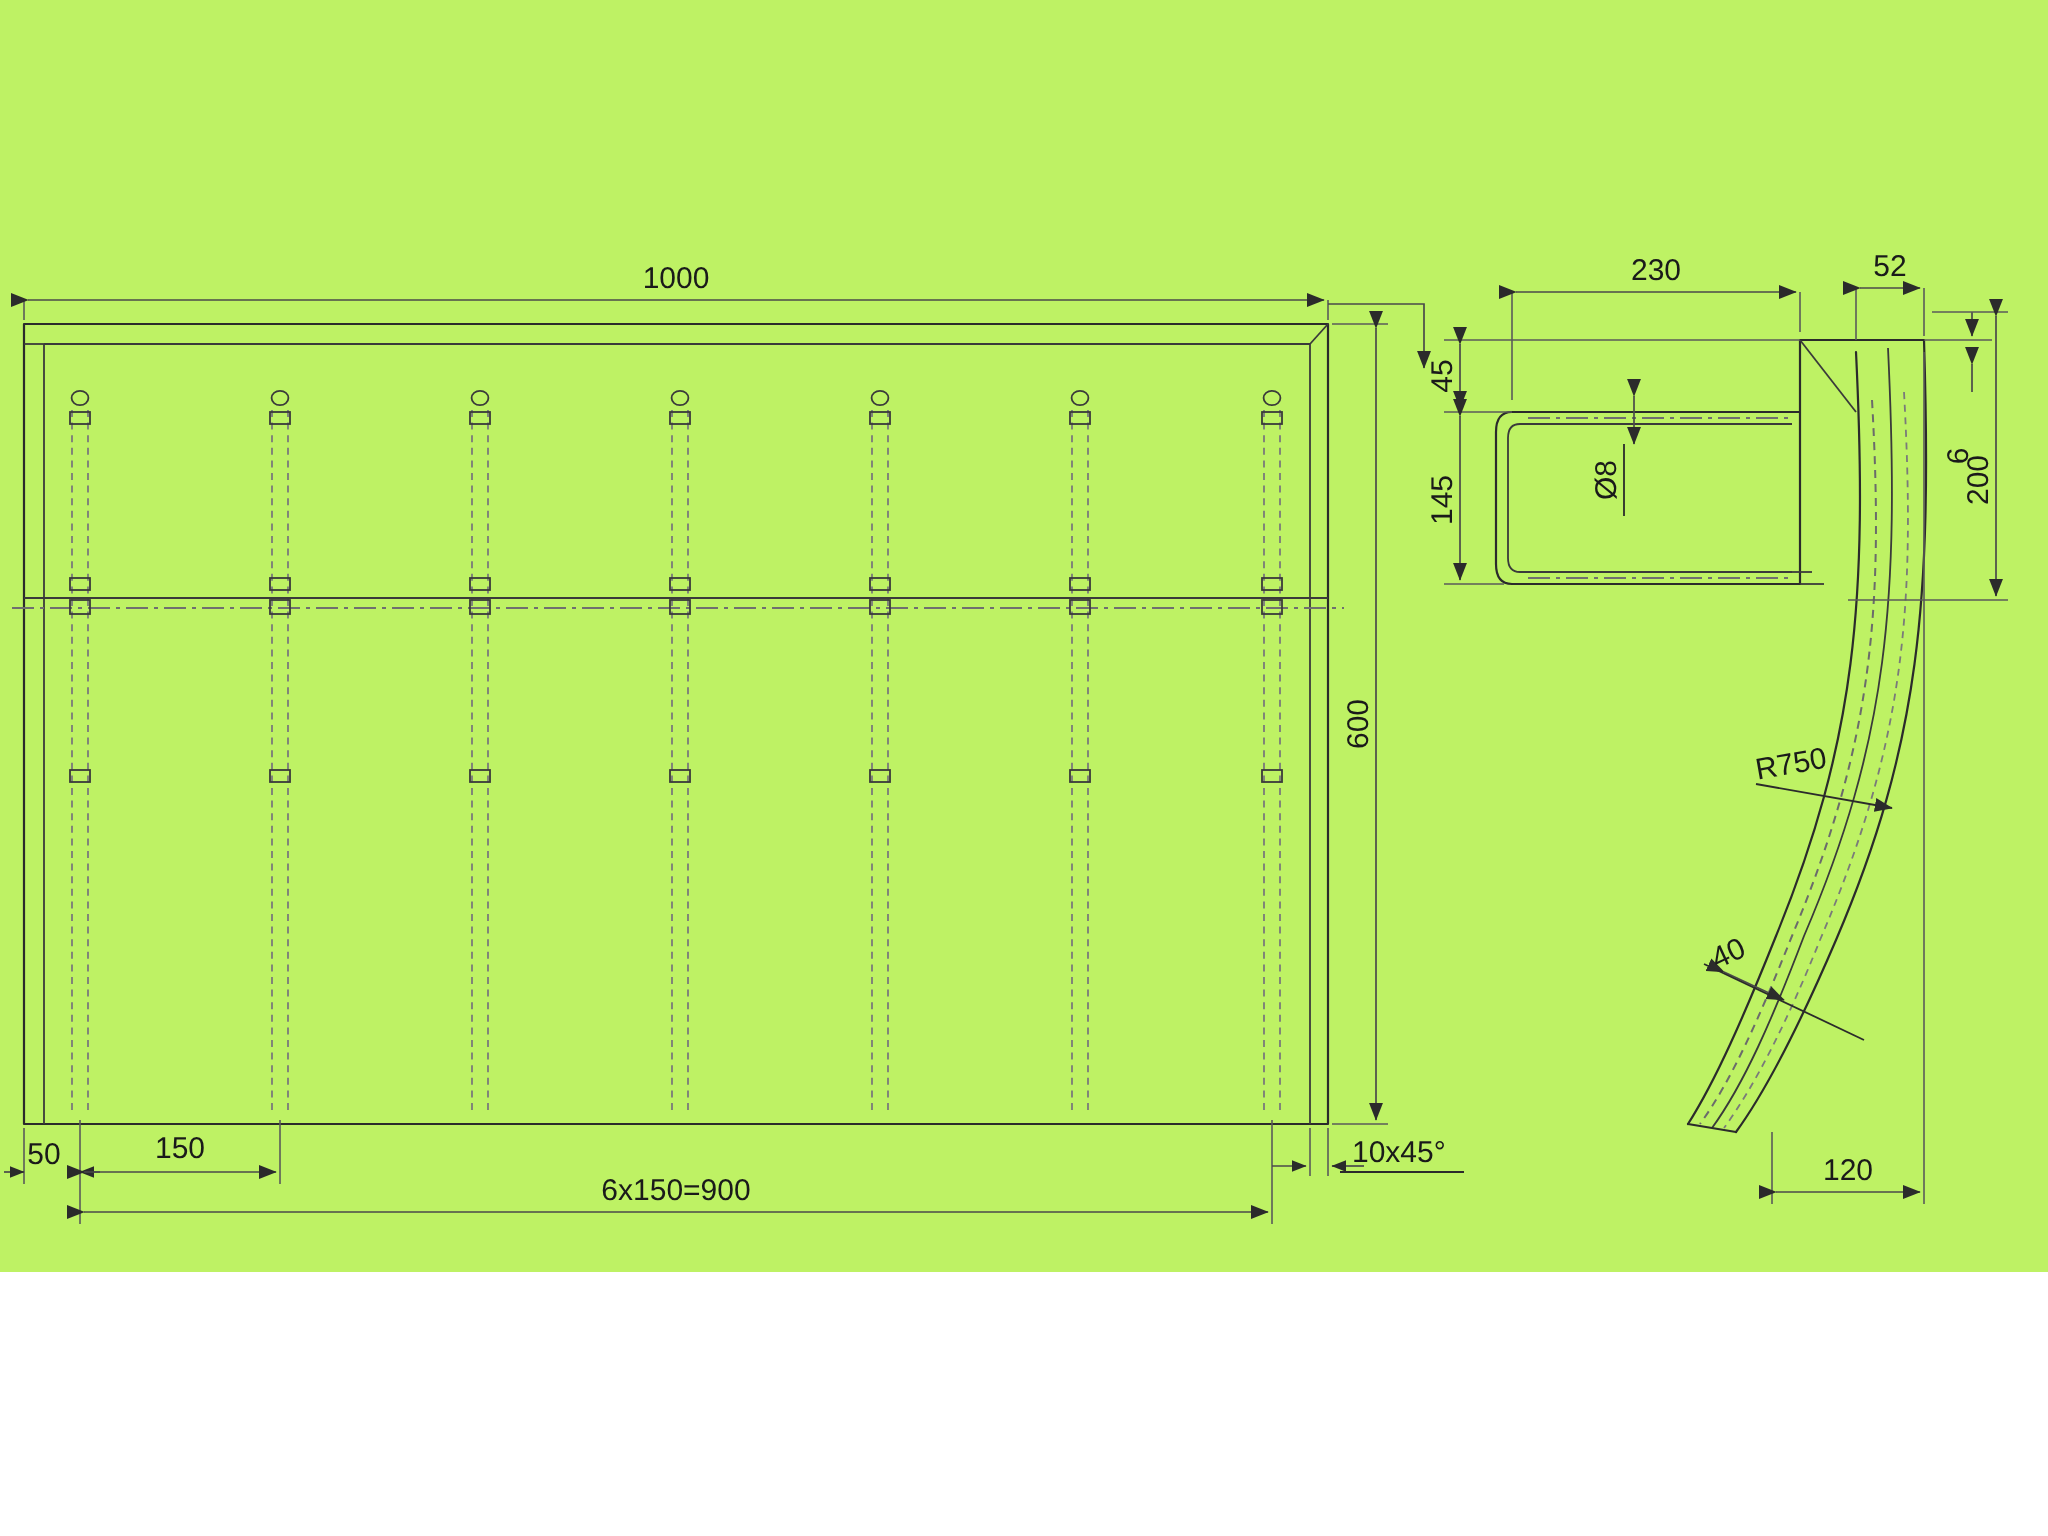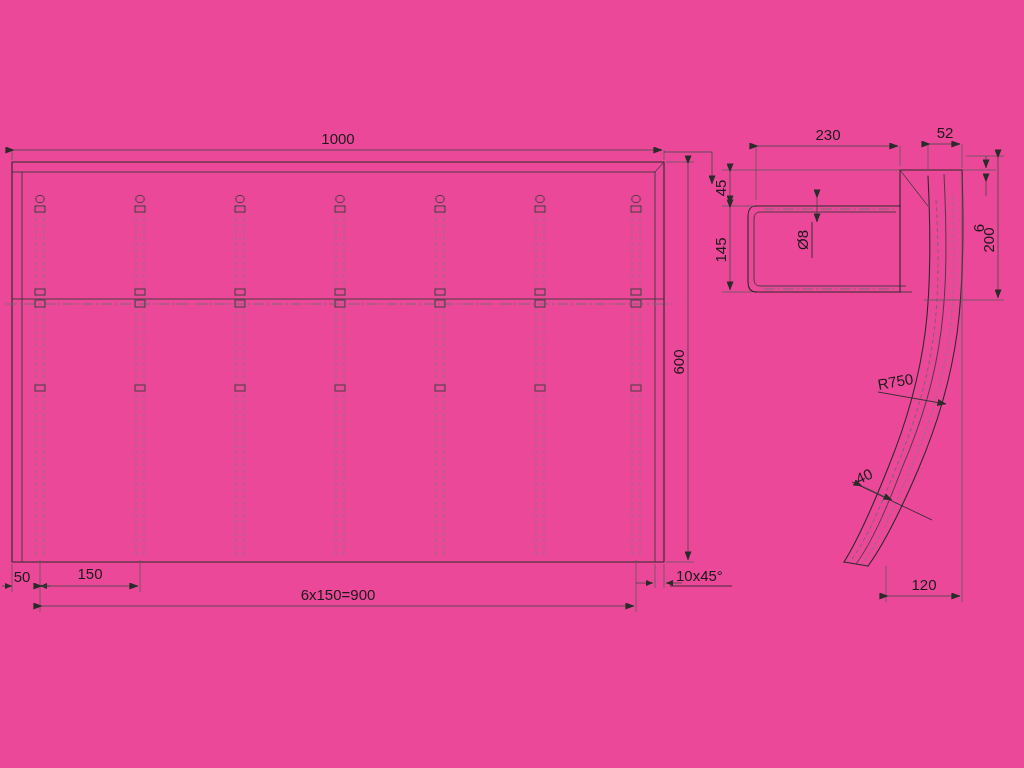--- a/index.html
+++ b/index.html
@@ -2,21 +2,21 @@
 <html><head>
 <meta charset="utf-8">
 <title>Technical Drawing</title>
 <style>
   html,body{margin:0;padding:0;background:#ffffff;}
   body{
     width:1024px;height:768px;overflow:hidden;
     font-family:"Liberation Sans", sans-serif;
     color:#1a1a1a;
   }
-  #sheet{position:relative;width:1024px;height:768px;background:#ec4899;}
+  #sheet{position:relative;width:1024px;height:636px;background:#bef264;}
   #drawing{position:absolute;inset:0;}
   .dimtext{
     font-family:"Liberation Sans", sans-serif;
     font-size:15px;
     fill:#1a1a1a;
     dominant-baseline:middle;
   }
   .dimtext.ctr{text-anchor:middle;}
   .dimtext.start{text-anchor:start;}
   .vis{fill:none;stroke:#2b2b2b;stroke-width:1.1;stroke-linecap:round;stroke-linejoin:round;}

